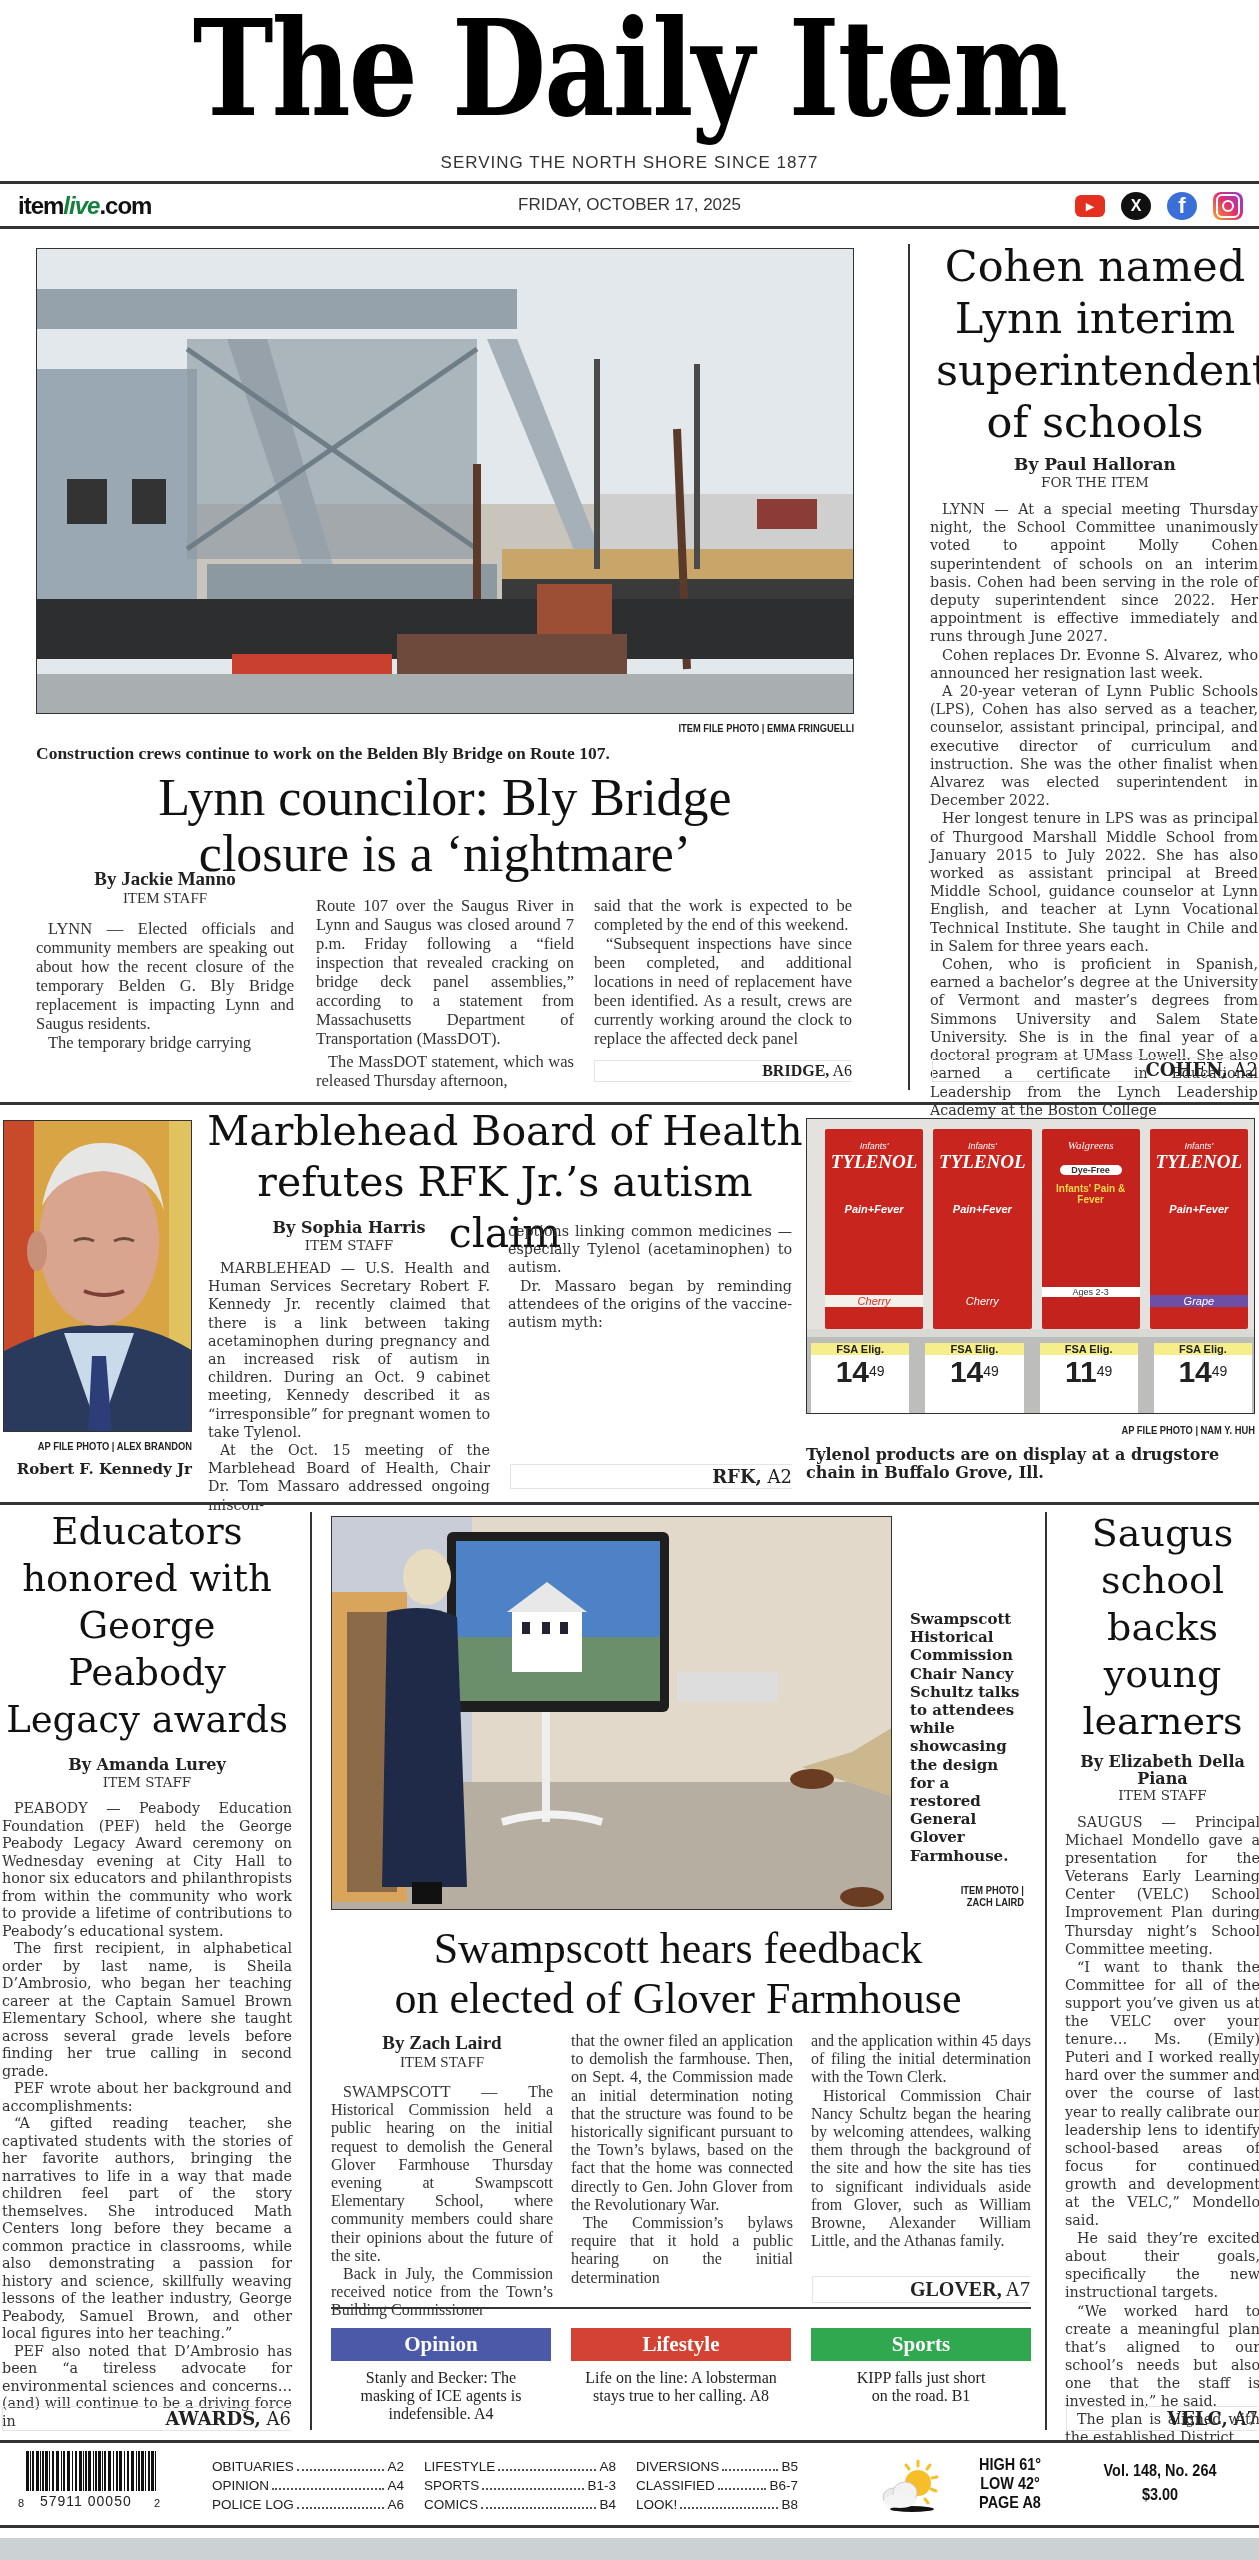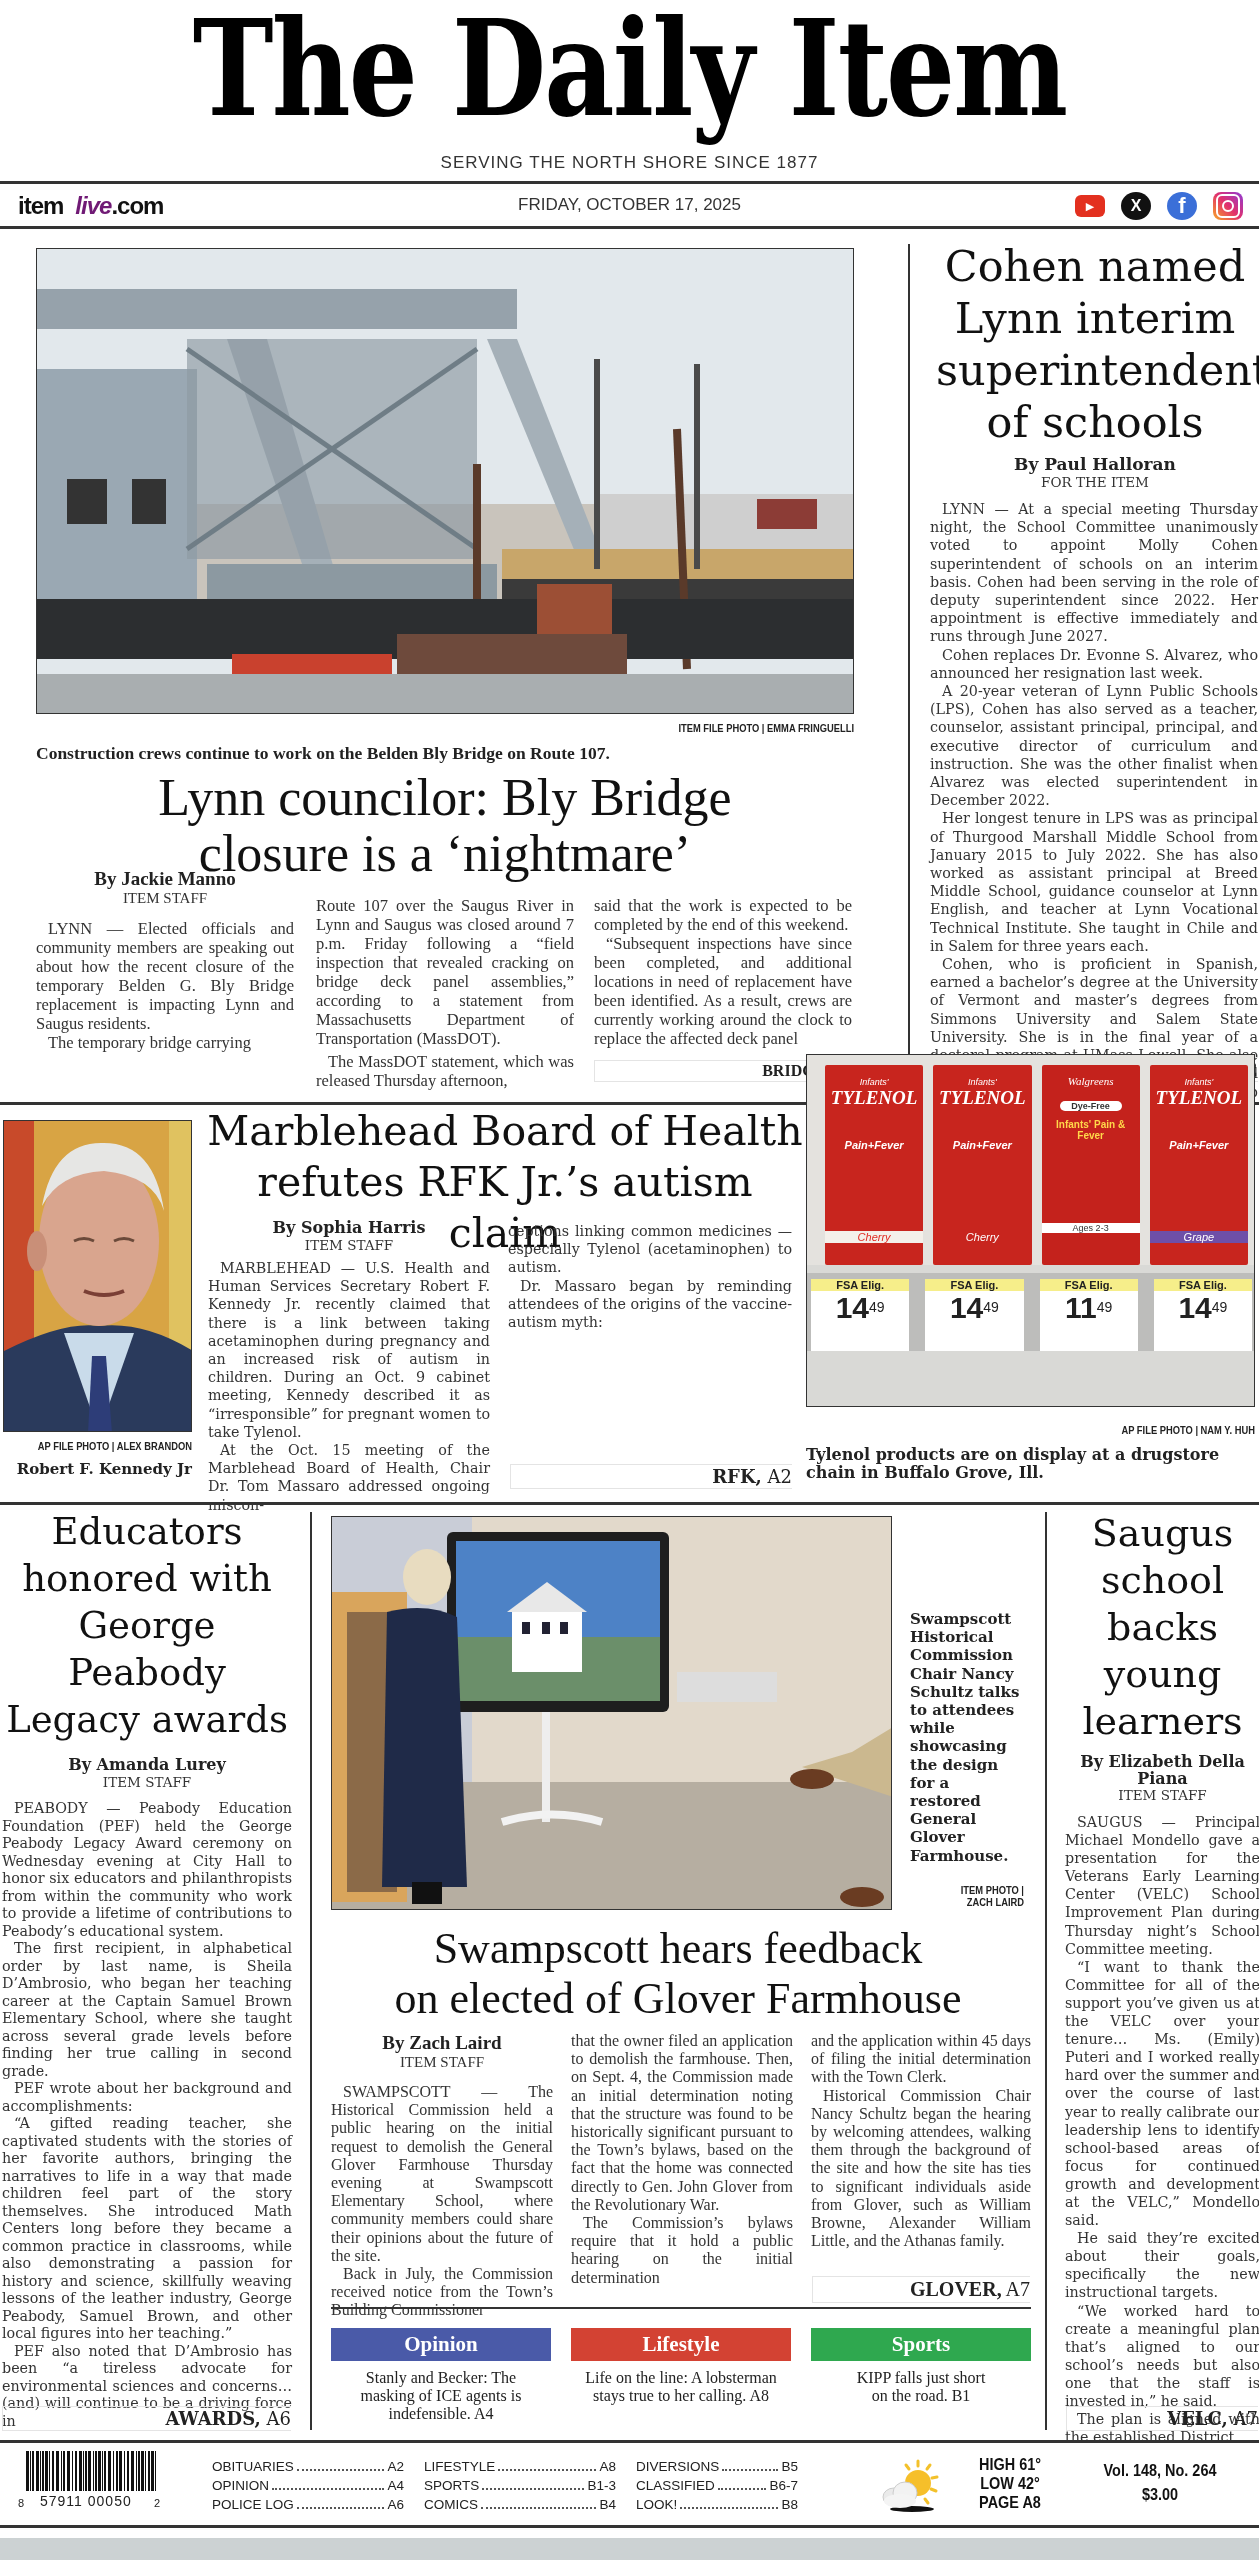--- a/index.html
+++ b/index.html
@@ -16,21 +16,21 @@
   }
   .masthead-tagline {
     position: absolute; top: 153px; left: 0; width: 100%;
     font-family: "Liberation Sans", sans-serif; font-size: 17px; letter-spacing: 1px; color: #333;
   }
 
   .topbar { position: absolute; top: 181px; left: 0; width: 1259px; height: 48px;
     border-top: 3px solid #333; border-bottom: 3px solid #333; }
   .site-logo { position: absolute; left: 18px; top: 8px; font-family: "Liberation Sans", sans-serif;
     font-weight: bold; font-size: 24px; letter-spacing: -1px; color: #111; }
-  .site-logo .live { color: #701a75; font-style: italic; margin-left: 12px; }
+  .site-logo .live { color: #15803d; font-style: italic; }
   .issue-date { position: absolute; left: 0; width: 100%; top: 11px; text-align: center;
     font-family: "Liberation Sans", sans-serif; font-size: 17px; color: #333; pointer-events: none; }
   .social { position: absolute; right: 16px; top: 8px; display: flex; gap: 16px; }
   .social span { display: inline-flex; align-items: center; justify-content: center; width: 30px; height: 28px; }
   .yt { background: #e3301f; border-radius: 6px; width: 30px; height: 22px !important; margin-top: 3px; color: #fff; font-size: 11px; }
   .xicon { background: #111; border-radius: 50%; color: #fff; font-size: 16px; font-family: "Liberation Sans", sans-serif; font-weight: bold; }
   .fb { background: #3b6fd8; border-radius: 50%; color: #fff; font-family: "Liberation Sans", sans-serif; font-weight: bold; font-size: 22px; }
   .ig { border-radius: 8px; background: linear-gradient(45deg, #f9a825, #e1306c, #8e3ad6); position: relative; }
   .ig::before { content: ""; position: absolute; width: 20px; height: 20px; border: 2.5px solid #fff; border-radius: 6px; }
   .ig::after { content: ""; position: absolute; width: 8px; height: 8px; border: 2.5px solid #fff; border-radius: 50%; }
@@ -193,21 +193,21 @@
     <div class="body-text">
       <p style="text-indent:0;">ceptions linking common medicines — especially Tylenol (acetaminophen) to autism.</p>
       <p>Dr. Massaro began by reminding attendees of the origins of the vaccine-autism myth:</p>
     </div>
   </div>
   <div class="jump" style="position:absolute; left:510px; top:1464px; width:282px;">
     <b>RFK,</b>
     <span>A2</span>
   </div>
 
-  <div class="photo" style="left:806px; top:1054px; width:449px; height:353px; background:#d9d9d6;">
+  <div class="photo" style="left:806px; top:1118px; width:449px; height:296px; background:#d9d9d6;">
     <div style="position:absolute; left:0; top:0; width:449px; height:210px; display:flex; gap:10px; padding:10px 8px 0 18px; background:#e4e2de;">
       <div style="flex:1; background:#c8251e; border-radius:2px; color:#fff; text-align:center; padding-top:12px;">
         <div style="font-family:'Liberation Sans',sans-serif; font-style:italic; font-size:9px;">Infants'</div>
         <div style="font-family:'Liberation Serif',serif; font-style:italic; font-weight:bold; font-size:19px;">TYLENOL</div>
         <div style="font-family:'Liberation Sans',sans-serif; font-style:italic; font-weight:bold; font-size:11px; margin-top:30px;">Pain+Fever</div>
         <div style="font-family:'Liberation Sans',sans-serif; font-style:italic; font-size:11px; margin-top:80px; color:#e02a22; background:#f4f0ea;">Cherry</div>
       </div>
       <div style="flex:1; background:#c8251e; border-radius:2px; color:#fff; text-align:center; padding-top:12px;">
         <div style="font-family:'Liberation Sans',sans-serif; font-style:italic; font-size:9px;">Infants'</div>
         <div style="font-family:'Liberation Serif',serif; font-style:italic; font-weight:bold; font-size:19px;">TYLENOL</div>

